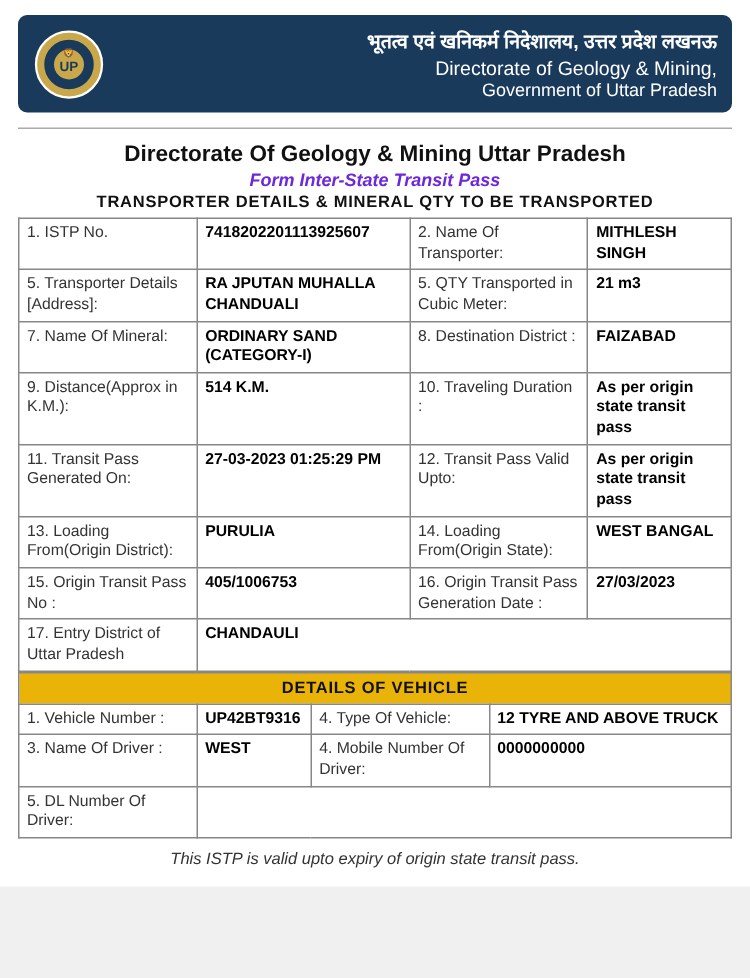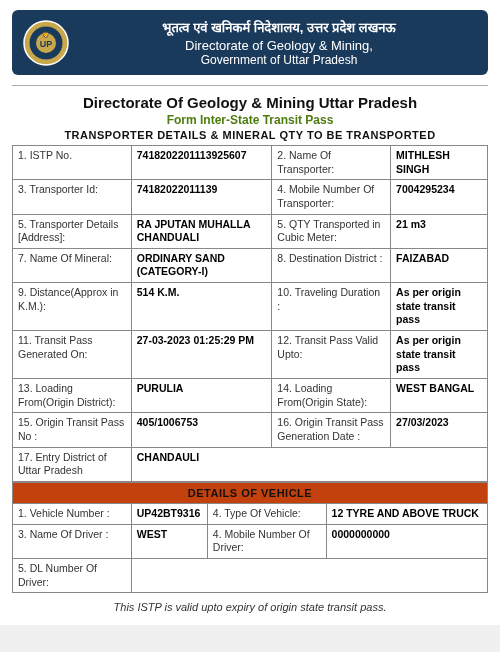--- a/index.html
+++ b/index.html
@@ -26,21 +26,21 @@
       gap: 10px;
       margin-bottom: 10px;
     }
     .header-logo {
       width: 48px;
       height: 48px;
       flex-shrink: 0;
     }
     .header-text {
       color: #fff;
-      text-align: center;
+      text-align: right;
       flex: 1;
     }
     .header-text .hindi {
       font-size: 13px;
       font-weight: bold;
       margin-bottom: 2px;
     }
     .header-text .eng1 {
       font-size: 13px;
       font-weight: normal;
@@ -53,21 +53,22 @@
       font-size: 15px;
       font-weight: bold;
       margin: 8px 0 2px;
       color: #111;
     }
     .sub-title {
       text-align: center;
       font-size: 12px;
       font-weight: bold;
       margin-bottom: 2px;
-      color: #4d7c0f;
+      color: #6d28d9;
+      font-style: italic;
     }
     .section-heading {
       text-align: center;
       font-size: 11px;
       font-weight: bold;
       text-transform: uppercase;
       letter-spacing: 0.5px;
       margin-bottom: 4px;
       color: #111;
     }
@@ -86,21 +87,21 @@
     .cell-label {
       font-weight: normal;
       color: #333;
       width: 25%;
     }
     .cell-value {
       font-weight: bold;
       color: #000;
     }
     .section-header-row td {
-      background: #c2410c;
+      background: #eab308;
       text-align: center;
       font-weight: bold;
       font-size: 11px;
       text-transform: uppercase;
       letter-spacing: 0.5px;
       padding: 4px;
     }
     .footer-note {
       text-align: center;
       font-size: 11px;
@@ -142,26 +143,20 @@
 
   <table class="main-table">
     <tbody id="main-tbody">
         <tr>
           <td class="cell-label">1. ISTP No.</td>
           <td class="cell-value">7418202201113925607</td>
           <td class="cell-label">2. Name Of Transporter:</td>
           <td class="cell-value">MITHLESH SINGH</td>
         </tr>
         <tr>
-          <td class="cell-label">3. Transporter Id:</td>
-          <td class="cell-value">74182022011139</td>
-          <td class="cell-label">4. Mobile Number Of Transporter:</td>
-          <td class="cell-value">7004295234</td>
-        </tr>
-        <tr>
           <td class="cell-label">5. Transporter Details [Address]:</td>
           <td class="cell-value">RA JPUTAN MUHALLA CHANDUALI</td>
           <td class="cell-label">5. QTY Transported in Cubic Meter:</td>
           <td class="cell-value">21 m3</td>
         </tr>
         <tr>
           <td class="cell-label">7. Name Of Mineral:</td>
           <td class="cell-value">ORDINARY SAND (CATEGORY-I)</td>
           <td class="cell-label">8. Destination District :</td>
           <td class="cell-value">FAIZABAD</td>

